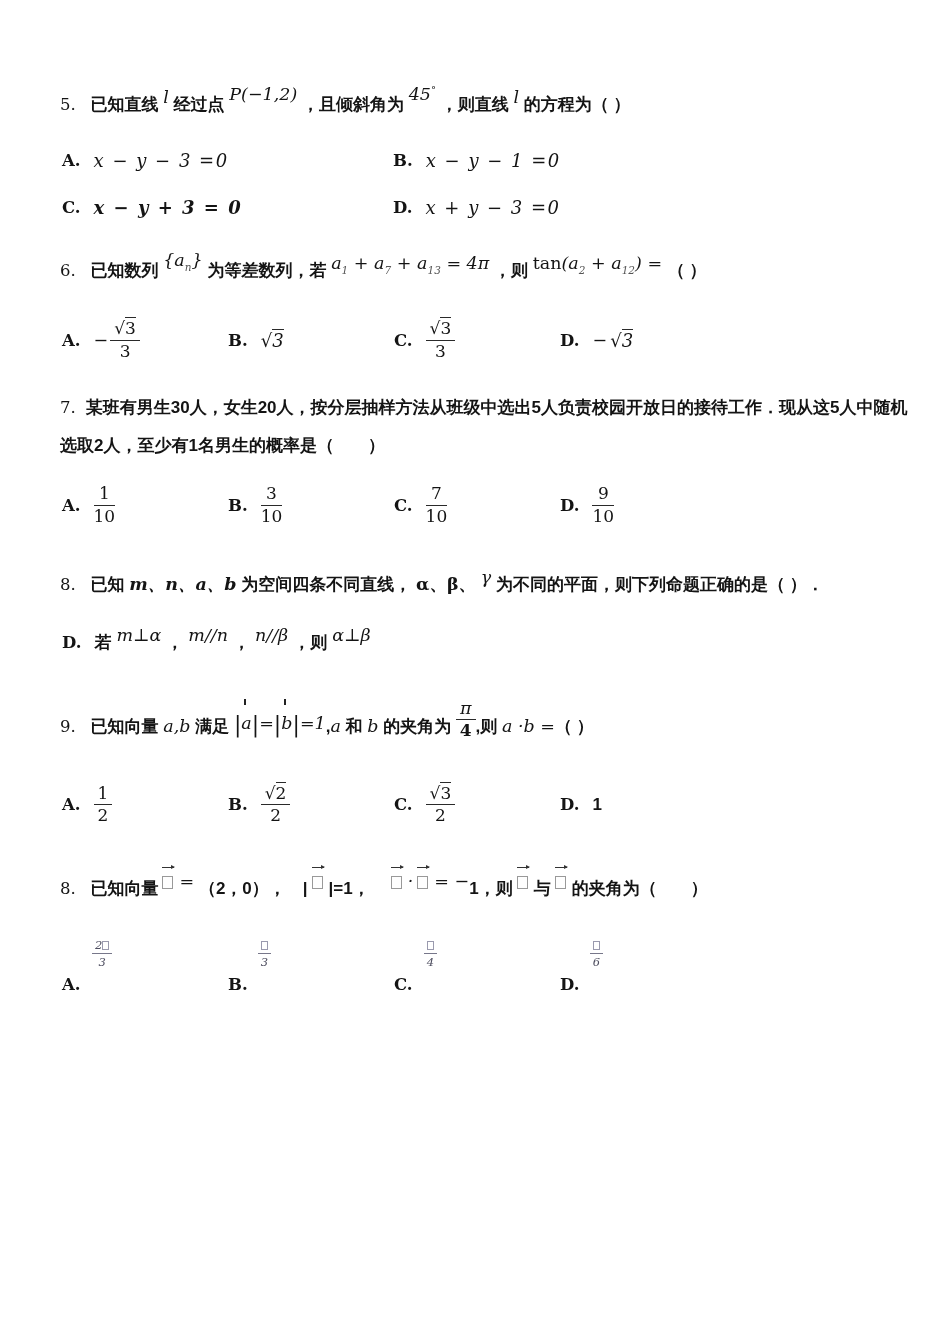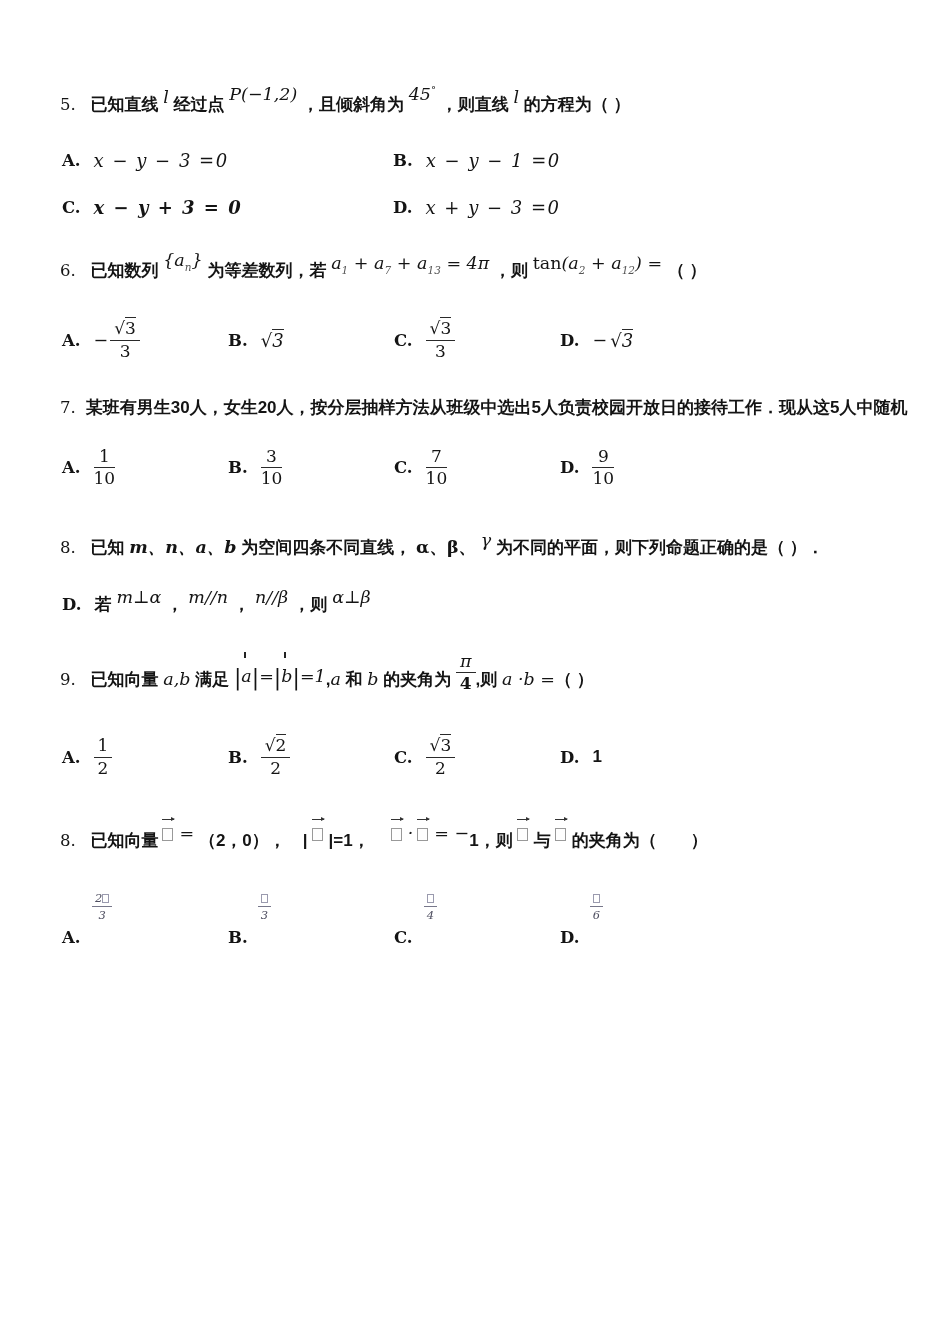--- a/index.html
+++ b/index.html
@@ -139,20 +139,21 @@
         <span class="olabel">D.</span>
         <span class="m" style="margin-right:3px">−</span>
         <span class="m" style="font-size:18px"><span class="rsign">√</span><span class="rand">3</span></span>
       </div>
     </div>
   </section>
 
   <section class="q" style="margin-bottom:40px">
     <p class="stem" style="line-height:2.2">
       <span class="stemline"><span class="qno">7.</span><span>某班有男生30人，女生20人，按分层抽样方法从班级中选出5人负责校园开放日的接待工作．现从这5人中随机</span></span>
+      <span class="stemline">选取2人，至少有1名男生的概率是（　　）</span>
     </p>
     <div class="optrow" style="margin-top:20px">
       <div class="optcell">
         <span class="olabel">A.</span>
         <span class="frac">
             <span class="fnum">1</span>
             <span class="fden">10</span>
           </span>
       </div>
       <div class="optcell">
@@ -172,21 +173,21 @@
       <div class="optcell">
         <span class="olabel">D.</span>
         <span class="frac">
             <span class="fnum">9</span>
             <span class="fden">10</span>
           </span>
       </div>
     </div>
   </section>
 
-  <section class="q" style="margin-bottom:32px">
+  <section class="q" style="margin-bottom:42px">
     <p class="stem">
       <span class="qno">8.</span>
       <span>已知</span>
       <span class="mb">m、n、a、b</span>
       <span>为空间四条不同直线，</span>
       <span class="mb" style="font-style:normal">α、β、</span>
       <span class="m up">γ</span>
       <span>为不同的平面，则下列命题正确的是（  ）．</span>
     </p>
     <p class="q8opt">

